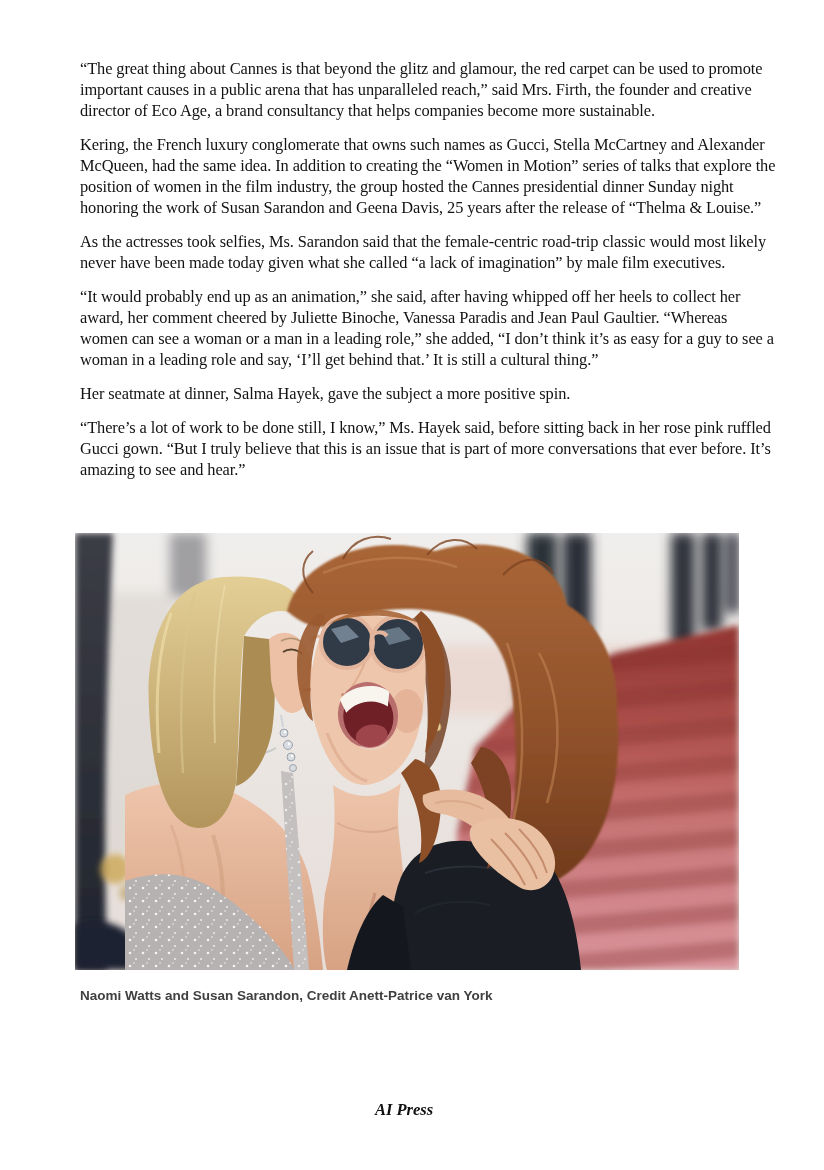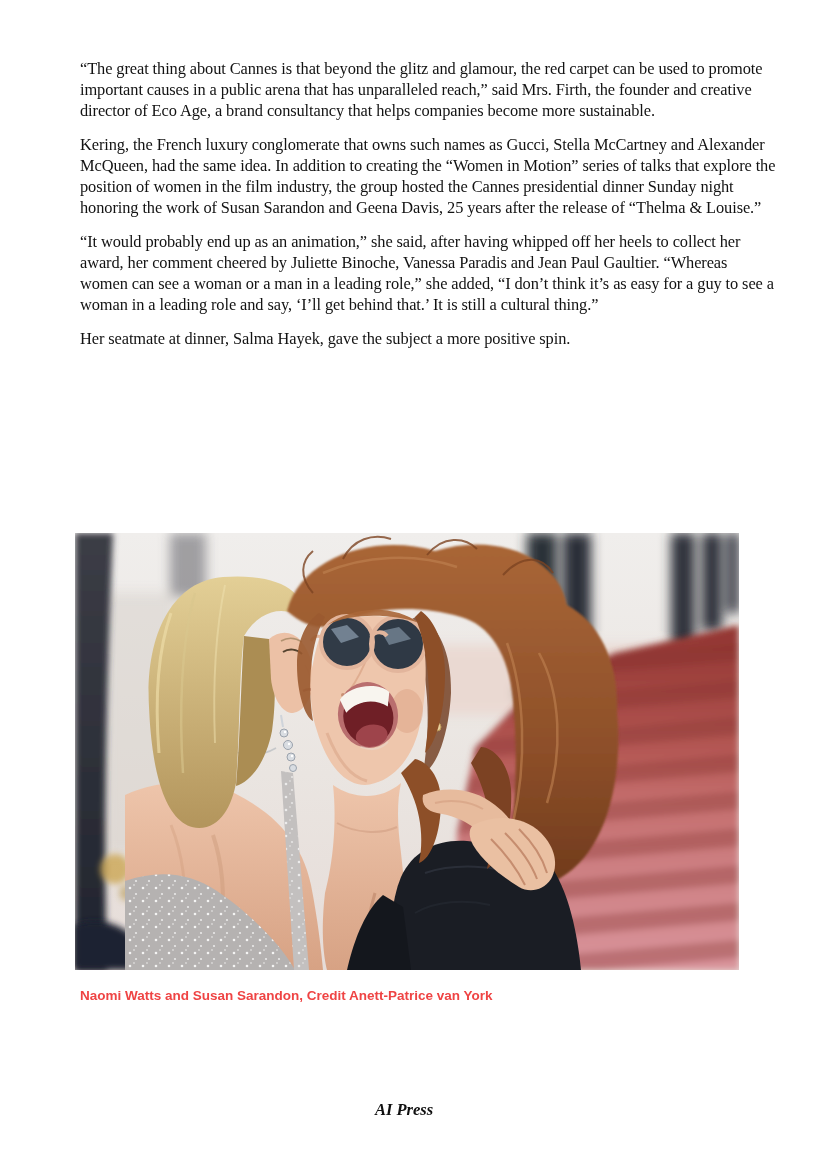--- a/index.html
+++ b/index.html
@@ -5,34 +5,36 @@
   html,body{margin:0;padding:0;background:#ffffff;}
   .page{position:relative;width:824px;height:1170px;background:#ffffff;overflow:hidden;
         font-family:"Liberation Serif","DejaVu Serif",serif;margin-left:12px;}
   .article{position:absolute;left:68px;top:58px;width:699px;}
   .article p{margin:0 0 13px 0;font-size:16.4px;line-height:21px;color:#121212;
              letter-spacing:-0.1px;text-align:left;}
   .photo-figure{position:absolute;left:63px;top:533px;width:664px;height:437px;margin:0;}
   .photo-figure svg{display:block;width:664px;height:437px;}
   .photo-caption{position:absolute;left:68px;top:988px;width:660px;
                  font-family:"Liberation Sans","DejaVu Sans",sans-serif;
-                 font-weight:700;font-size:13.5px;color:#ef4444;}
+                 font-weight:700;font-size:13.5px;color:#404040;}
   .page-footer{position:absolute;left:0;top:1100px;width:784px;text-align:center;}
   .page-footer span{font-weight:700;font-style:italic;font-size:16.5px;color:#101010;}
 </style>
 </head>
 <body>
 
 <div class="page">
 
   <main class="article">
     <p>“The great thing about Cannes is that beyond the glitz and glamour, the red carpet can be used to promote important causes in a public arena that has unparalleled reach,” said Mrs. Firth, the founder and creative director of Eco Age, a brand consultancy that helps companies become more sustainable.</p>
     <p>Kering, the French luxury conglomerate that owns such names as Gucci, Stella McCartney and Alexander McQueen, had the same idea. In addition to creating the “Women in Motion” series of talks that explore the position of women in the film industry, the group hosted the Cannes presidential dinner Sunday night honoring the work of Susan Sarandon and Geena Davis, 25 years after the release of “Thelma &amp; Louise.”</p>
+    <p>As the actresses took selfies, Ms. Sarandon said that the female-centric road-trip classic would most likely never have been made today given what she called “a lack of imagination” by male film executives.</p>
     <p>“It would probably end up as an animation,” she said, after having whipped off her heels to collect her award, her comment cheered by Juliette Binoche, Vanessa Paradis and Jean Paul Gaultier. “Whereas women can see a woman or a man in a leading role,” she added, “I don’t think it’s as easy for a guy to see a woman in a leading role and say, ‘I’ll get behind that.’ It is still a cultural thing.”</p>
     <p>Her seatmate at dinner, Salma Hayek, gave the subject a more positive spin.</p>
+    <p>“There’s a lot of work to be done still, I know,” Ms. Hayek said, before sitting back in her rose pink ruffled Gucci gown. “But I truly believe that this is an issue that is part of more conversations that ever before. It’s amazing to see and hear.”</p>
   </main>
 
   <figure class="photo-figure">
     <svg viewBox="0 0 664 437" preserveAspectRatio="none">
       <defs>
         <linearGradient id="bgGrad" x1="0" y1="0" x2="0" y2="1">
           <stop offset="0" stop-color="#f0eeec"></stop>
             <stop offset="0.55" stop-color="#eae5e1"></stop>
             <stop offset="1" stop-color="#e6dcd8"></stop>
         </linearGradient>

